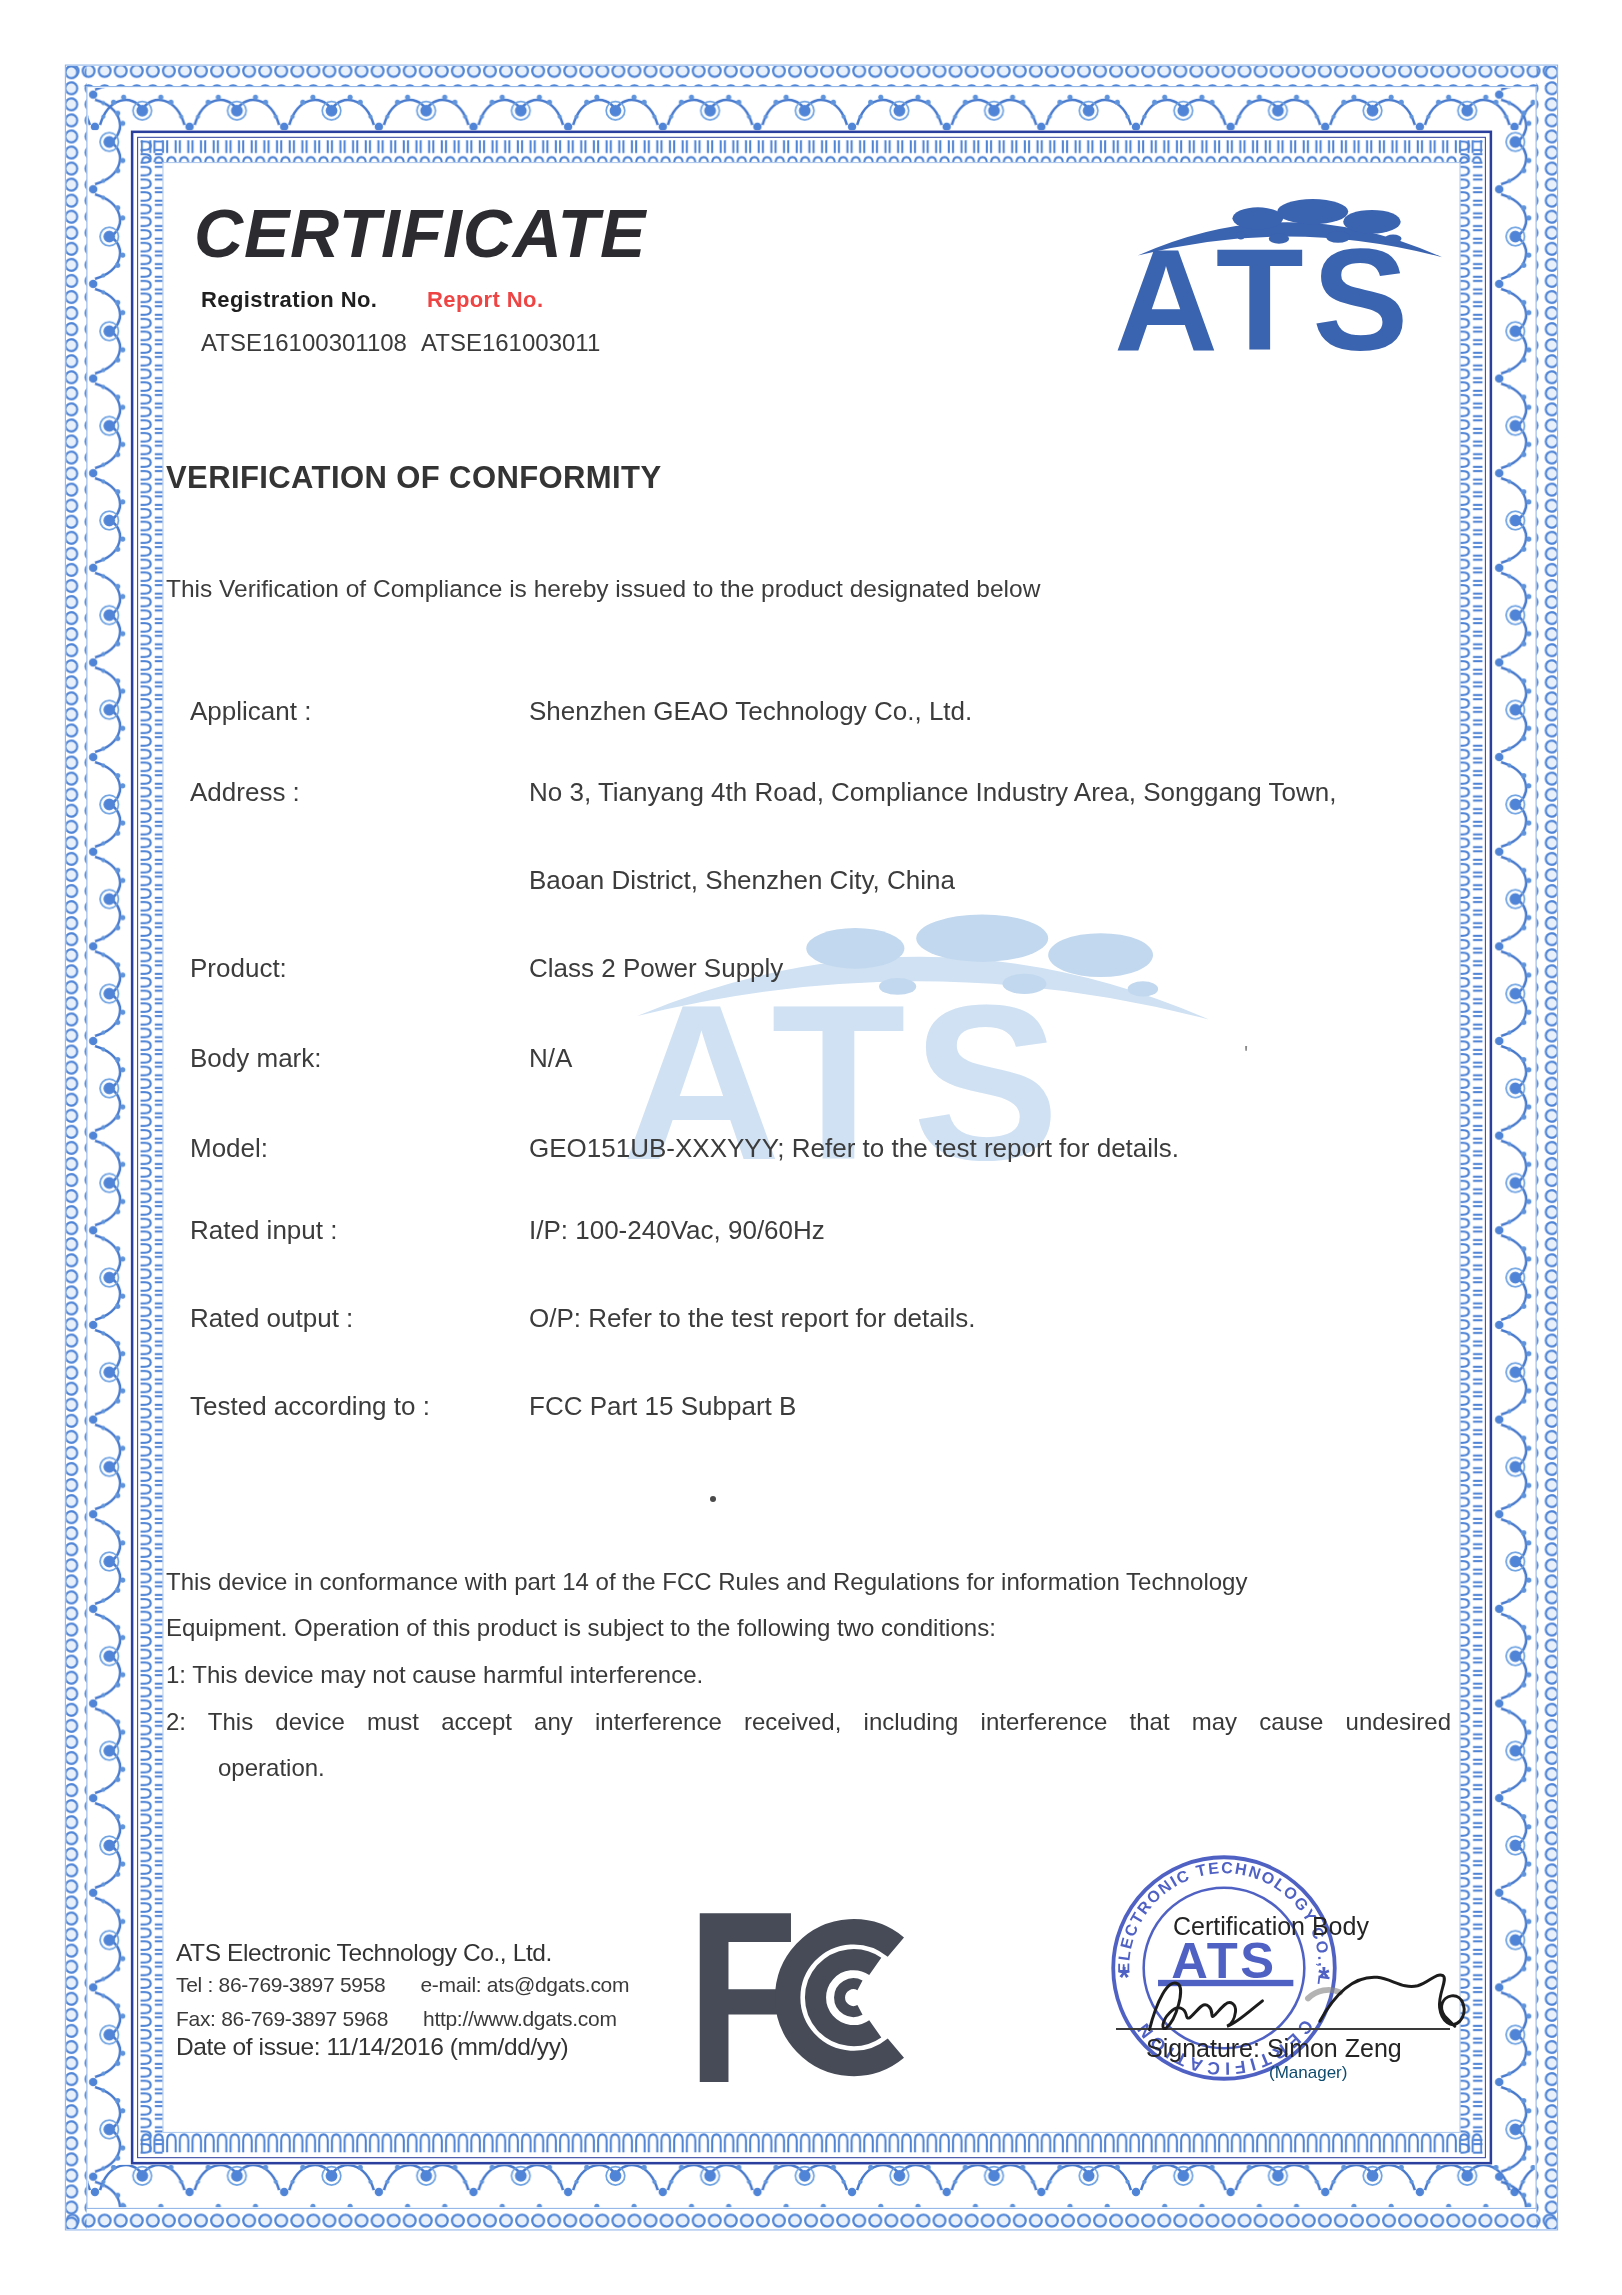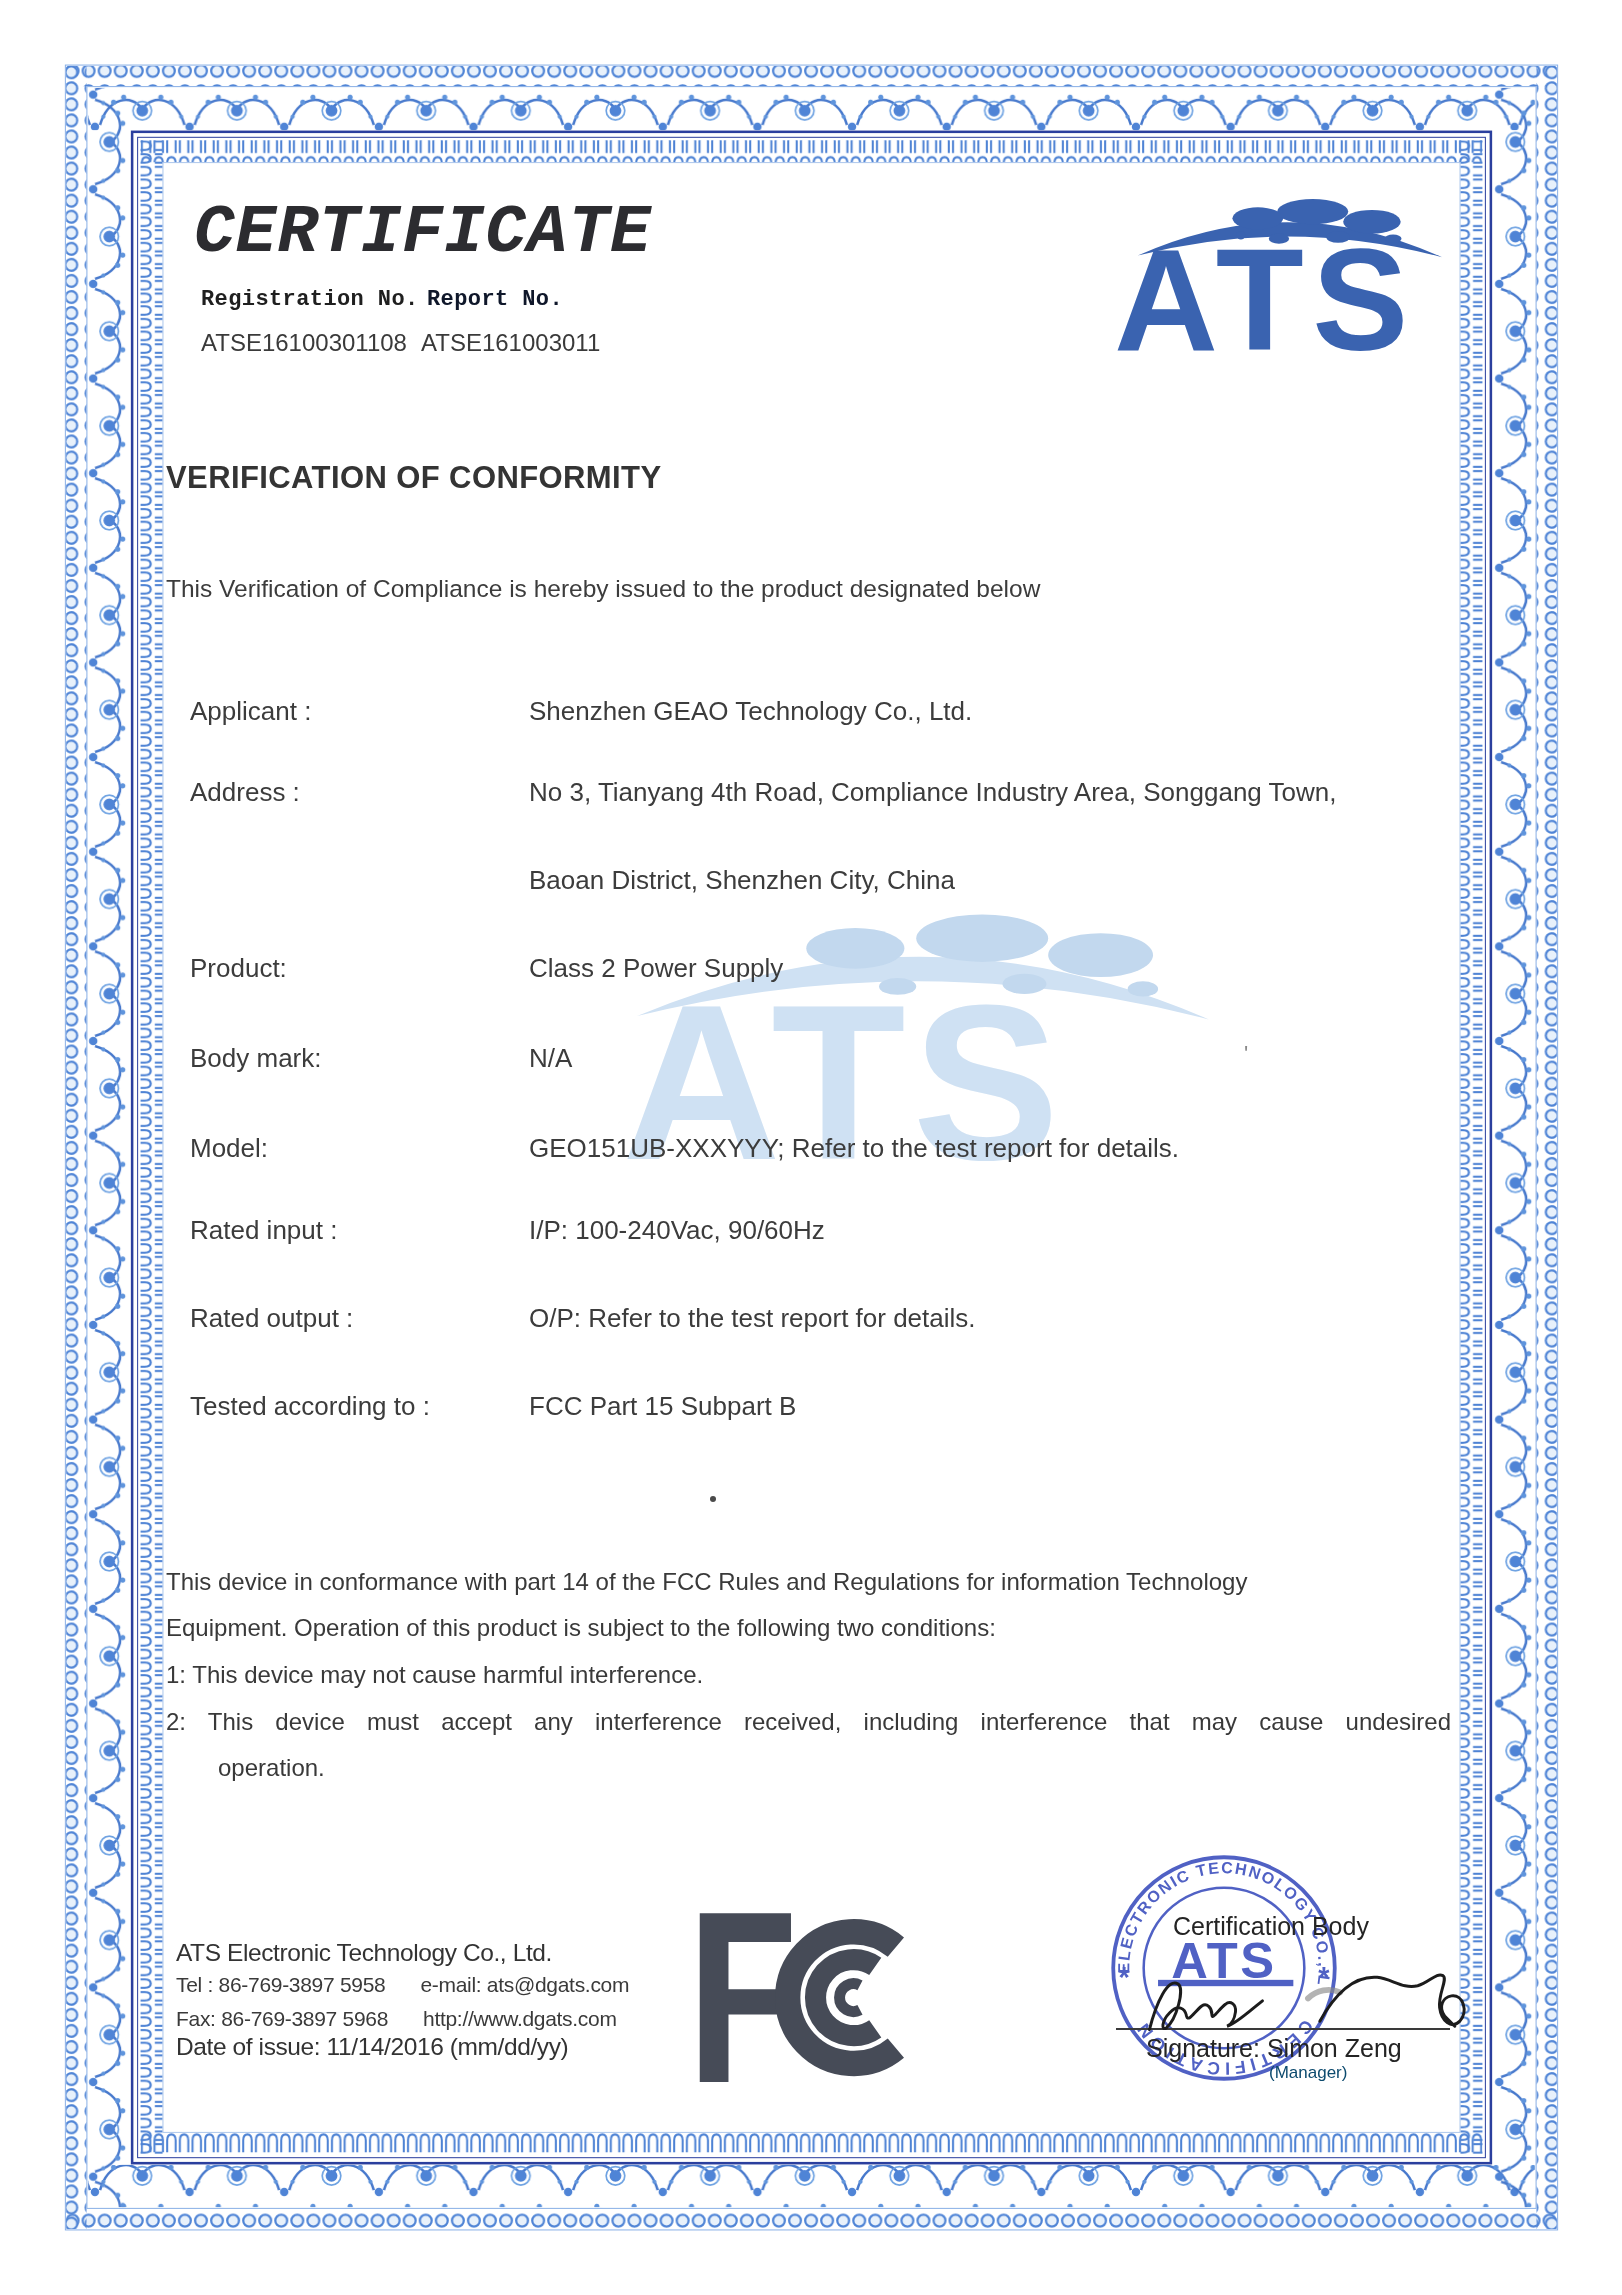--- a/index.html
+++ b/index.html
@@ -1,26 +1,26 @@
 <!DOCTYPE html>
 <html style="font-size:13.5px"><head>
 <meta charset="utf-8">
 <style>
   html,body{margin:0;padding:0}
   body{
     width:1623px;height:2295px;position:relative;background:#ffffff;
     font-family:"Liberation Sans",sans-serif;color:#3e3e3e;overflow:hidden;
   }
   .abs{position:absolute}
-  .serif{font-family:Liberation Mono, monospace}
+  .serif{font-family:Liberation Sans, sans-serif}
   
   .cert-title{left:194px;top:194px;font-size:68px;font-style:italic;font-weight:700;
     letter-spacing:0.8px;color:#2c2c30}
   .reg-label{left:201px;top:287px;font-size:22px;font-weight:700;color:#1f1f1f;letter-spacing:0.4px}
-  .rep-label{left:427px;top:287px;font-size:22px;font-weight:700;color:#0f172a;letter-spacing:0.4px}
+  .rep-label{left:427px;top:287px;font-size:22px;font-weight:700;color:#ef4444;letter-spacing:0.4px}
   .reg-value{left:201px;top:329px;font-size:24px;color:#3a3a3a}
   .rep-value{left:421px;top:329px;font-size:24px;color:#3a3a3a}
   
   .logo-text{left:1114px;top:229px;font-size:144px;font-weight:700;letter-spacing:8.5px;
     color:#3a63b0;line-height:1}
   
   .heading-wrap{left:166px;width:1291px;}
   .voc-title{top:460px;font-size:31px;font-weight:700;color:#343434;letter-spacing:0.4px}
   .voc-sub{top:575px;font-size:24.5px;color:#3c3c3c}
   

